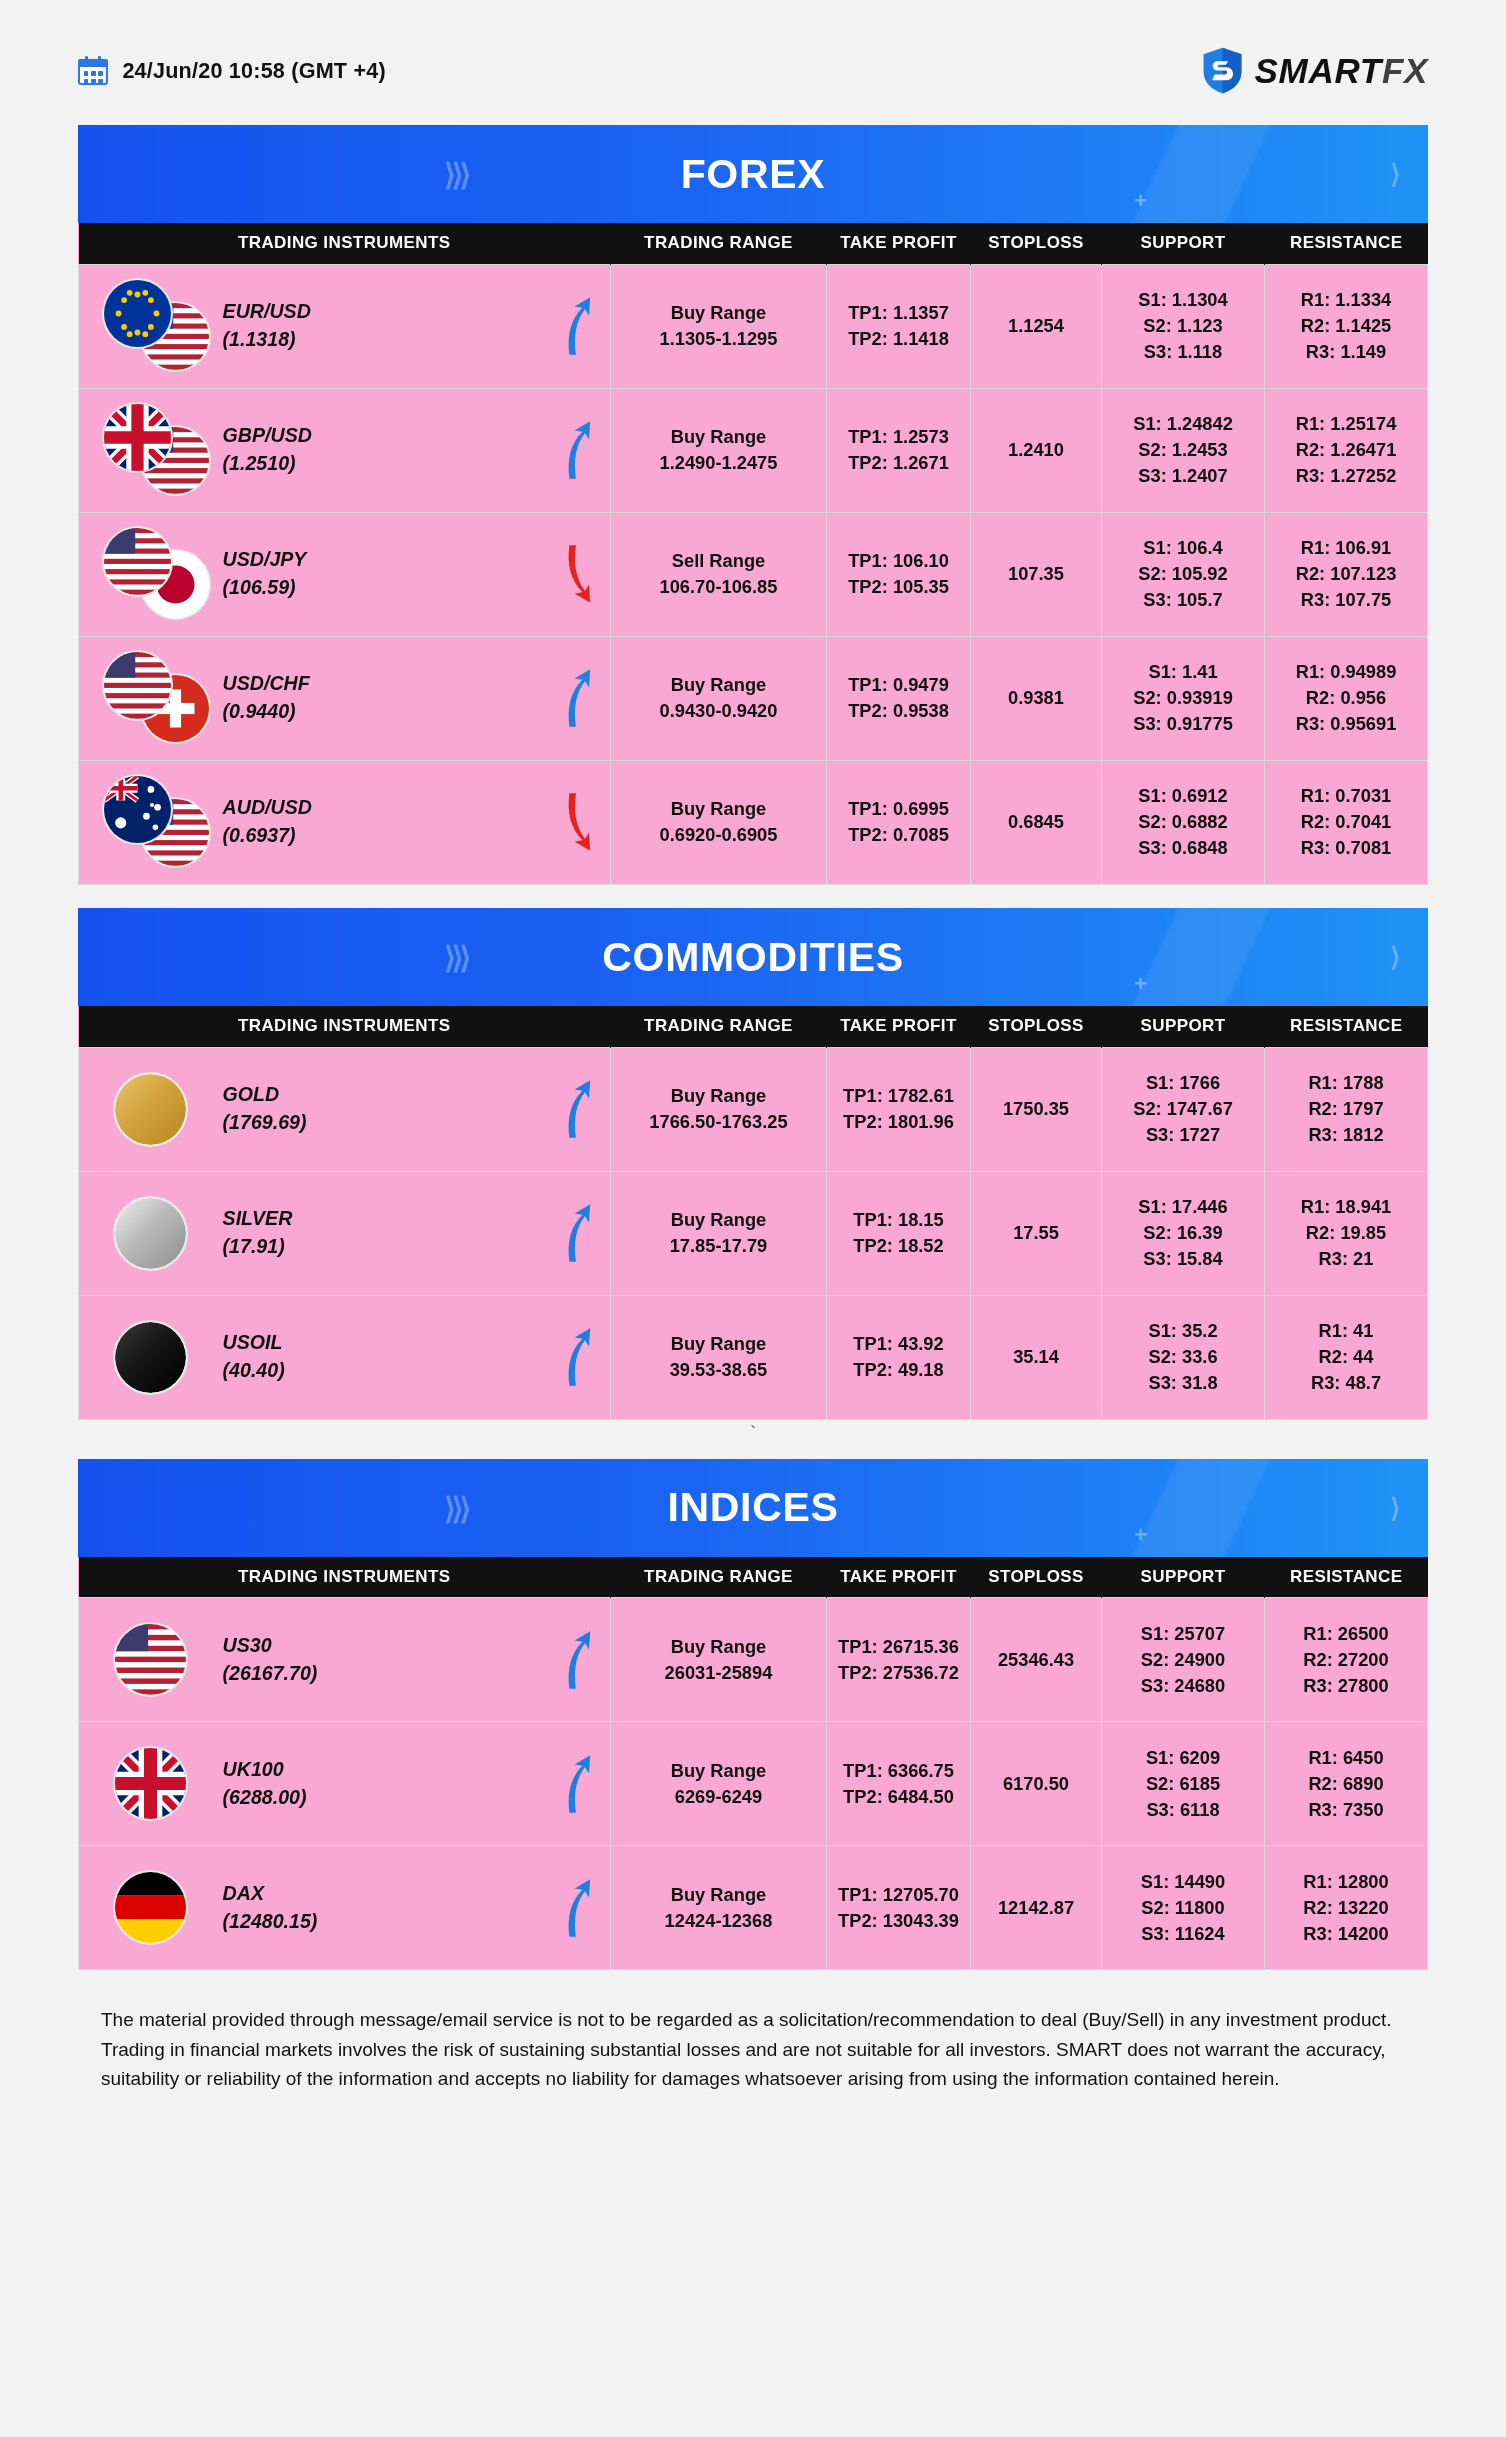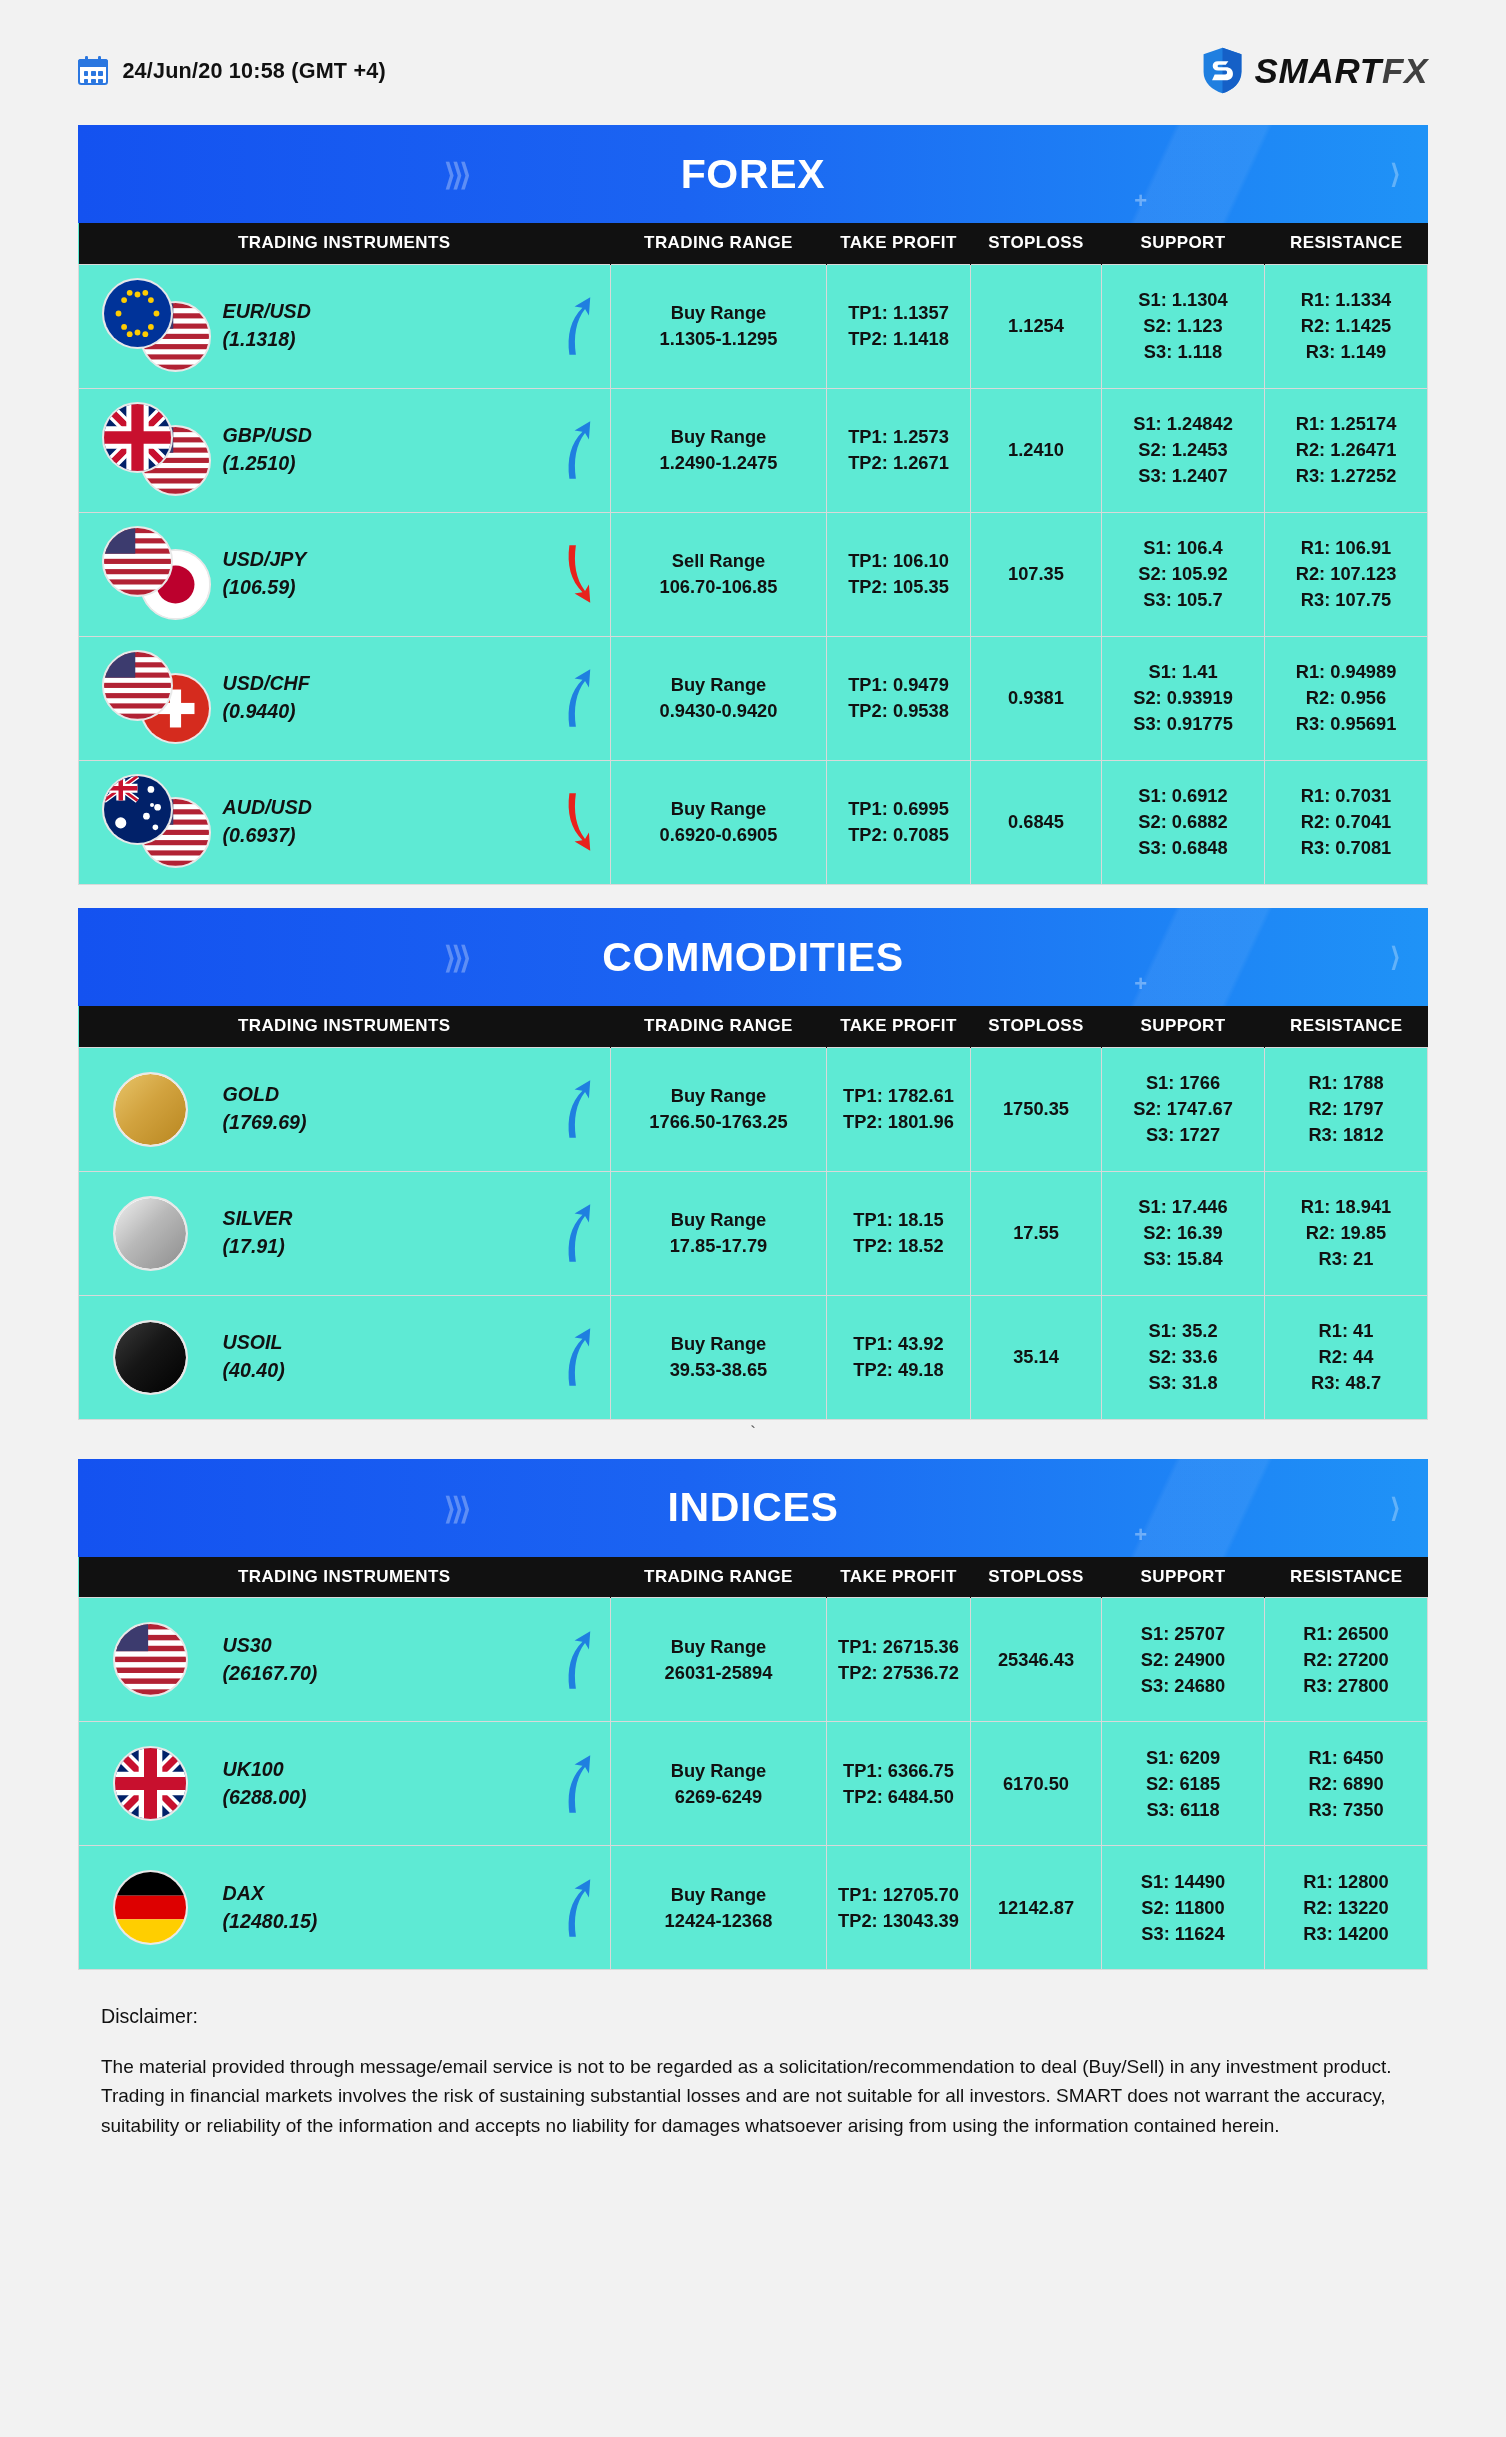--- a/index.html
+++ b/index.html
@@ -90,21 +90,21 @@
     color: rgba(255,255,255,0.35); font-size: 22px; font-weight: bold;
   }
   .band .diag {
     position: absolute; right: 0; top: 0; width: 497px; height: 98px;
     background: linear-gradient(115deg, rgba(255,255,255,0) 45%, rgba(255,255,255,0.07) 46%, rgba(255,255,255,0.07) 62%, rgba(255,255,255,0) 63%);
   }
 
   table.mkt {
     width: 100%;
     border-collapse: collapse;
-    background: #5eead4;
+    background: #f9a8d4;
     table-layout: fixed;
   }
   table.mkt thead th {
     background: #111;
     color: #fff;
     font-size: 17px;
     font-weight: bold;
     letter-spacing: 0.4px;
     height: 41px;
     text-align: center;
@@ -883,18 +883,17 @@
             <div>R1: 12800</div>
             <div>R2: 13220</div>
             <div>R3: 14200</div>
           </td>
         </tr>
       </tbody>
     </table>
   </div>
 
   <div class="disclaimer">
-    <div class="dtitle">Disclaimer:</div>
     <p>The material provided through message/email service is not to be regarded as a solicitation/recommendation to deal (Buy/Sell) in any investment product. Trading in financial markets involves the risk of sustaining substantial losses and are not suitable for all investors. SMART does not warrant the accuracy, suitability or reliability of the information and accepts no liability for damages whatsoever arising from using the information contained herein.</p>
   </div>
 
 </div>
 
 
 </body></html>

